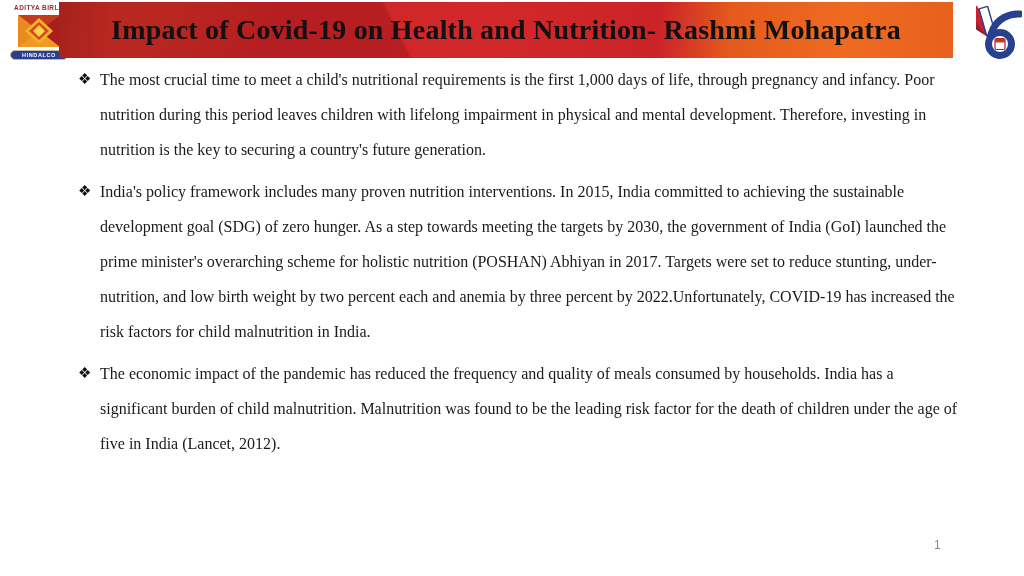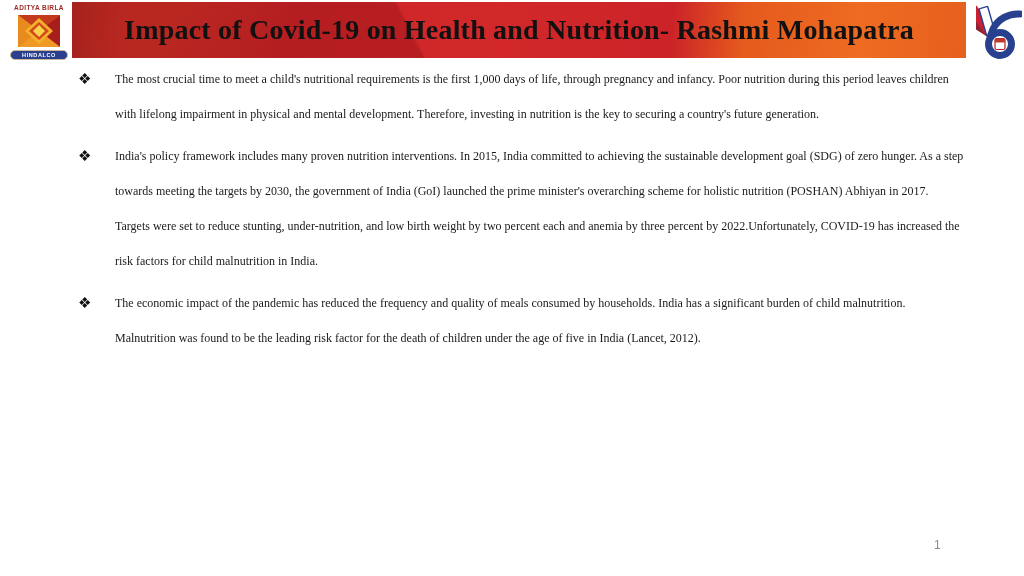--- a/index.html
+++ b/index.html
@@ -31,21 +31,21 @@
     border:1px solid #c9b893;
     display:flex; align-items:center; justify-content:center;
   }
   .hindalco-pill span{
     font-family:"Liberation Sans", sans-serif;
     font-size:5.5px; font-weight:bold; color:#ffffff; letter-spacing:.6px;
   }
 
   
   .header-bar{
-    position:absolute; left:72px; top:2px; width:894px; height:56px;
+    position:absolute; left:59px; top:2px; width:894px; height:56px;
     display:flex; align-items:center; justify-content:center;
     background:
       linear-gradient(63deg, rgba(125,10,16,.30) 0 38%, rgba(125,10,16,0) 38.4%),
       linear-gradient(115deg, rgba(255,120,40,.18) 0 12%, rgba(255,120,40,0) 26%),
       linear-gradient(94deg, #a81d22 0%, #c92428 6%, #d2282a 48%, #cb2328 67%, #e55a1d 75%, #ee6b21 88%, #e7601e 100%);
   }
   .slide-title{
     font-size:28px; font-weight:bold; color:#111111;
     letter-spacing:.2px; white-space:nowrap;
   }
@@ -61,22 +61,22 @@
   }
   .bullet-item{
     display:flex; align-items:flex-start;
     margin-bottom:7px;
   }
   .bullet-glyph{
     flex:0 0 14px; width:14px;
     font-size:15px; line-height:35px; color:#111111;
   }
   .bullet-text{
-    margin-left:23px; width:864px;
-    font-size:12px; line-height:35px;
+    margin-left:8px; width:864px;
+    font-size:16px; line-height:35px;
   }
 
   
   .page-number{
     position:absolute; left:934px; top:538px;
     font-family:"Liberation Sans", sans-serif;
     font-size:12px; color:var(--page-gray,#8a8a8a);
   }
 </style>
 </head>

